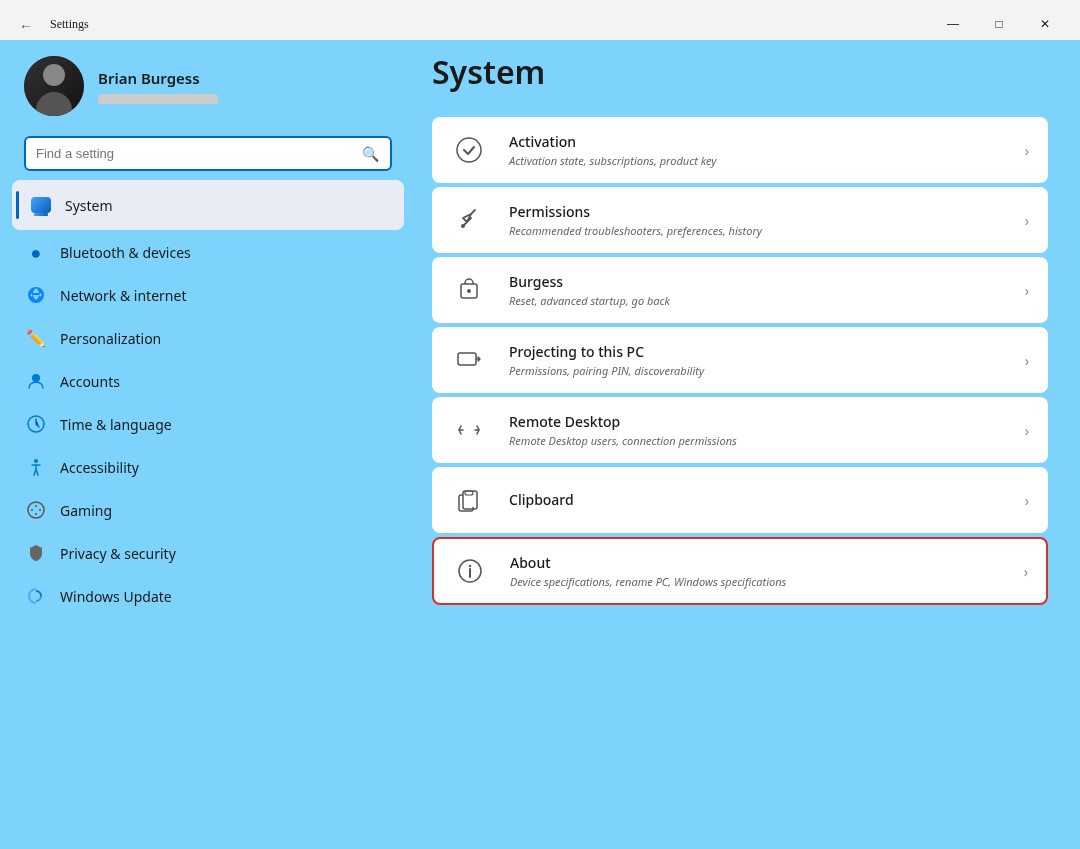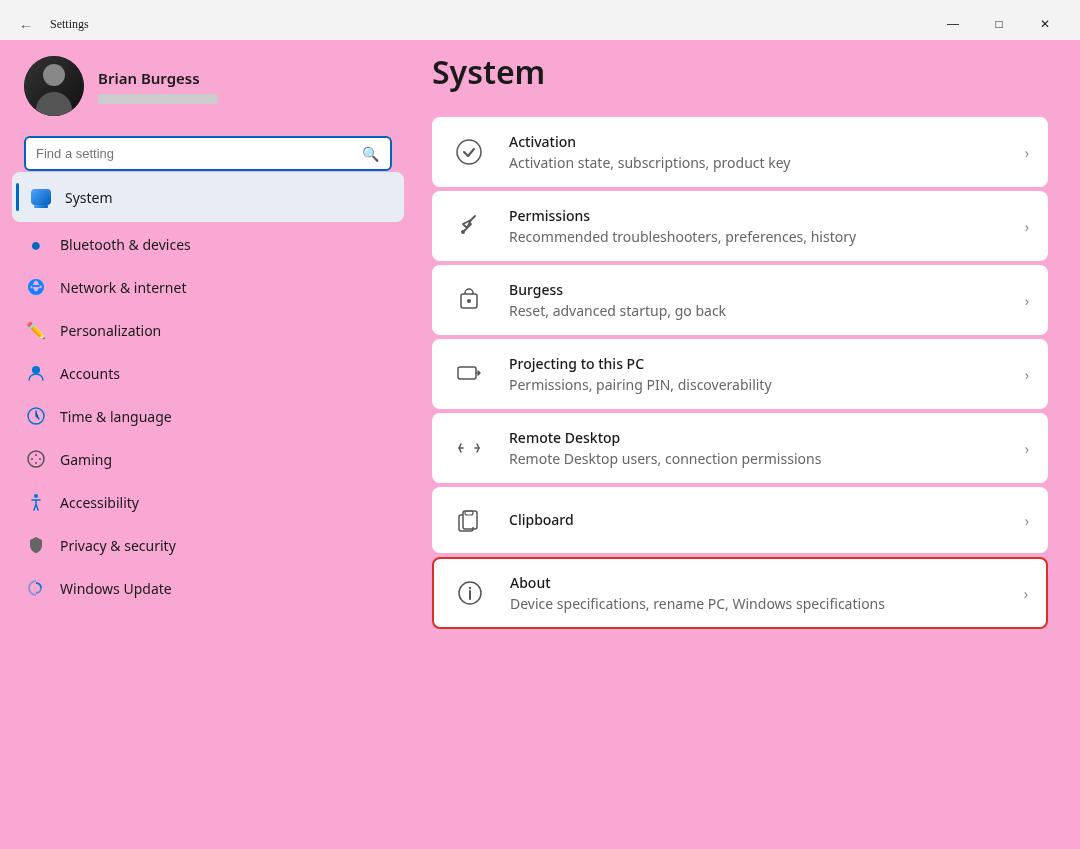--- a/index.html
+++ b/index.html
@@ -61,21 +61,21 @@
       justify-content: center;
       color: #555;
       font-size: 14px;
     }
 
     
     .app-container {
       display: flex;
       flex: 1;
       overflow: hidden;
-      background: #f9a8d4;
+      background: #7dd3fc;
       padding: 0 12px 12px 12px;
       gap: 0;
     }
 
     
     .sidebar {
       width: 400px;
       min-width: 400px;
       display: flex;
       flex-direction: column;
@@ -137,21 +137,21 @@
     }
     .user-bar {
       width: 120px;
       height: 10px;
       background: #ccc;
       border-radius: 3px;
       margin-top: 6px;
     }
 
     .search-box {
-      margin: 0 12px 0 12px;
+      margin: 0 12px 8px 12px;
       display: flex;
       align-items: center;
       border: 2px solid #0067c0;
       border-radius: 6px;
       background: white;
       padding: 6px 10px;
       gap: 8px;
     }
     .search-input {
       border: none;
@@ -267,22 +267,23 @@
     .settings-item-text {
       flex: 1;
     }
     .settings-item-title {
       font-size: 14px;
       font-weight: 500;
       color: #1a1a1a;
       margin-bottom: 2px;
     }
     .settings-item-desc {
-      font-size: 14px;
+      font-size: 11px;
       color: #666;
+      font-style: italic;
     }
     .chevron {
       color: #888;
       font-size: 14px;
     }
   </style>
 </head>
 <body>
 
 <div class="title-bar">
@@ -360,43 +361,43 @@
         <div class="nav-item-icon">
           <svg width="20" height="20" viewBox="0 0 20 20">
             <circle cx="10" cy="10" r="8" stroke="#0078d4" stroke-width="1.5" fill="none"></circle>
             <path d="M10 5v5l3 3" stroke="#0078d4" stroke-width="1.5" stroke-linecap="round"></path>
           </svg>
         </div>
         <span class="nav-item-label">Time &amp; language</span>
       </div>
 
       <div class="nav-item">
+        <div class="nav-item-icon" style="color:#0078d4; font-size:16px;">
+          <svg width="20" height="20" viewBox="0 0 20 20">
+            <circle cx="10" cy="4" r="2" fill="#0078d4"></circle>
+            <path d="M6 8h8M10 8v4M8 18l2-6 2 6" stroke="#0078d4" stroke-width="1.5" fill="none" stroke-linecap="round"></path>
+          </svg>
+        </div>
+        <span class="nav-item-label">Accessibility</span>
+      </div>
+
+      <div class="nav-item">
         <div class="nav-item-icon" style="font-size:16px;">
           <svg width="20" height="20" viewBox="0 0 20 20">
             <circle cx="10" cy="10" r="8" stroke="#555" stroke-width="1.5" fill="none"></circle>
             <circle cx="6" cy="10" r="1" fill="#555"></circle>
             <circle cx="10" cy="6" r="1" fill="#555"></circle>
             <circle cx="14" cy="10" r="1" fill="#555"></circle>
             <circle cx="10" cy="14" r="1" fill="#555"></circle>
           </svg>
         </div>
         <span class="nav-item-label">Gaming</span>
       </div>
 
       <div class="nav-item">
-        <div class="nav-item-icon" style="color:#0078d4; font-size:16px;">
-          <svg width="20" height="20" viewBox="0 0 20 20">
-            <circle cx="10" cy="4" r="2" fill="#0078d4"></circle>
-            <path d="M6 8h8M10 8v4M8 18l2-6 2 6" stroke="#0078d4" stroke-width="1.5" fill="none" stroke-linecap="round"></path>
-          </svg>
-        </div>
-        <span class="nav-item-label">Accessibility</span>
-      </div>
-
-      <div class="nav-item">
         <div class="nav-item-icon">
           <svg width="20" height="20" viewBox="0 0 20 20">
             <path d="M10 2L4 5v5c0 4 2.6 7.4 6 8 3.4-.6 6-4 6-8V5L10 2z" fill="#666"></path>
           </svg>
         </div>
         <span class="nav-item-label">Privacy &amp; security</span>
       </div>
 
       <div class="nav-item">
         <div class="nav-item-icon">

